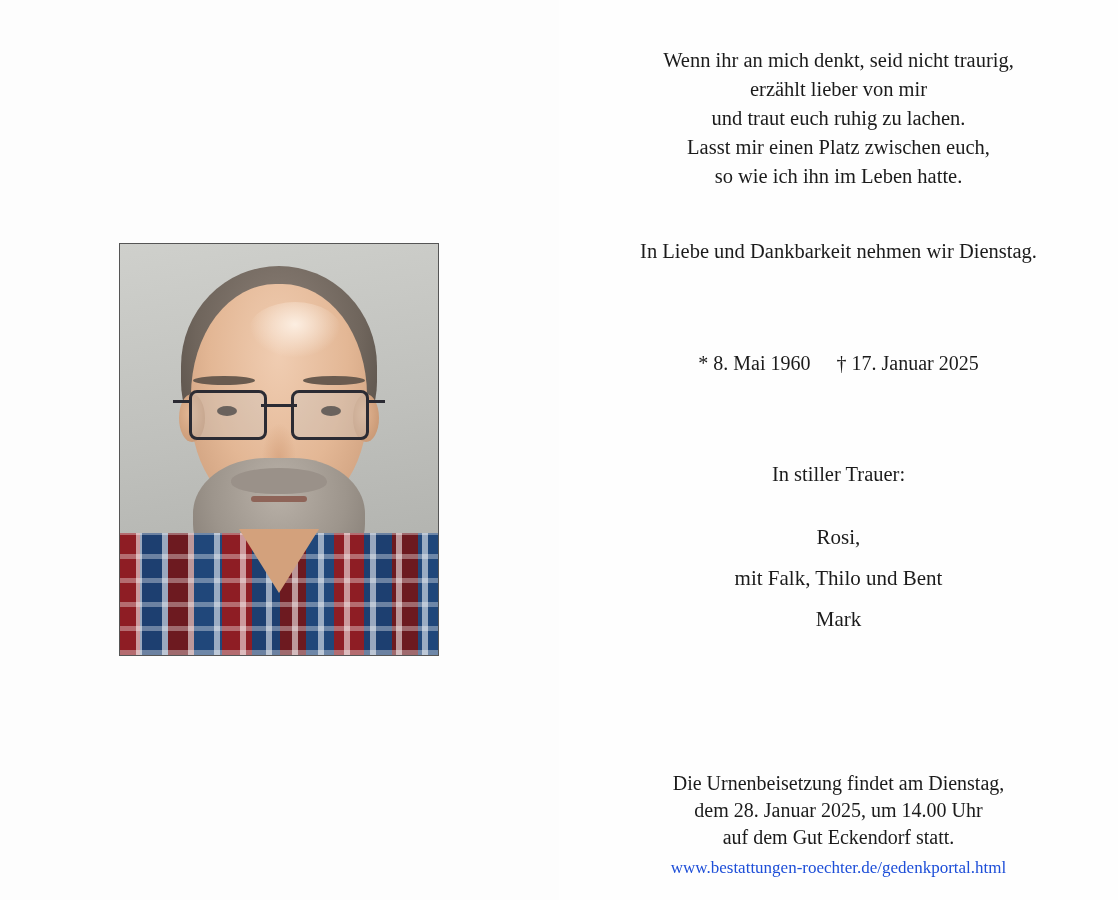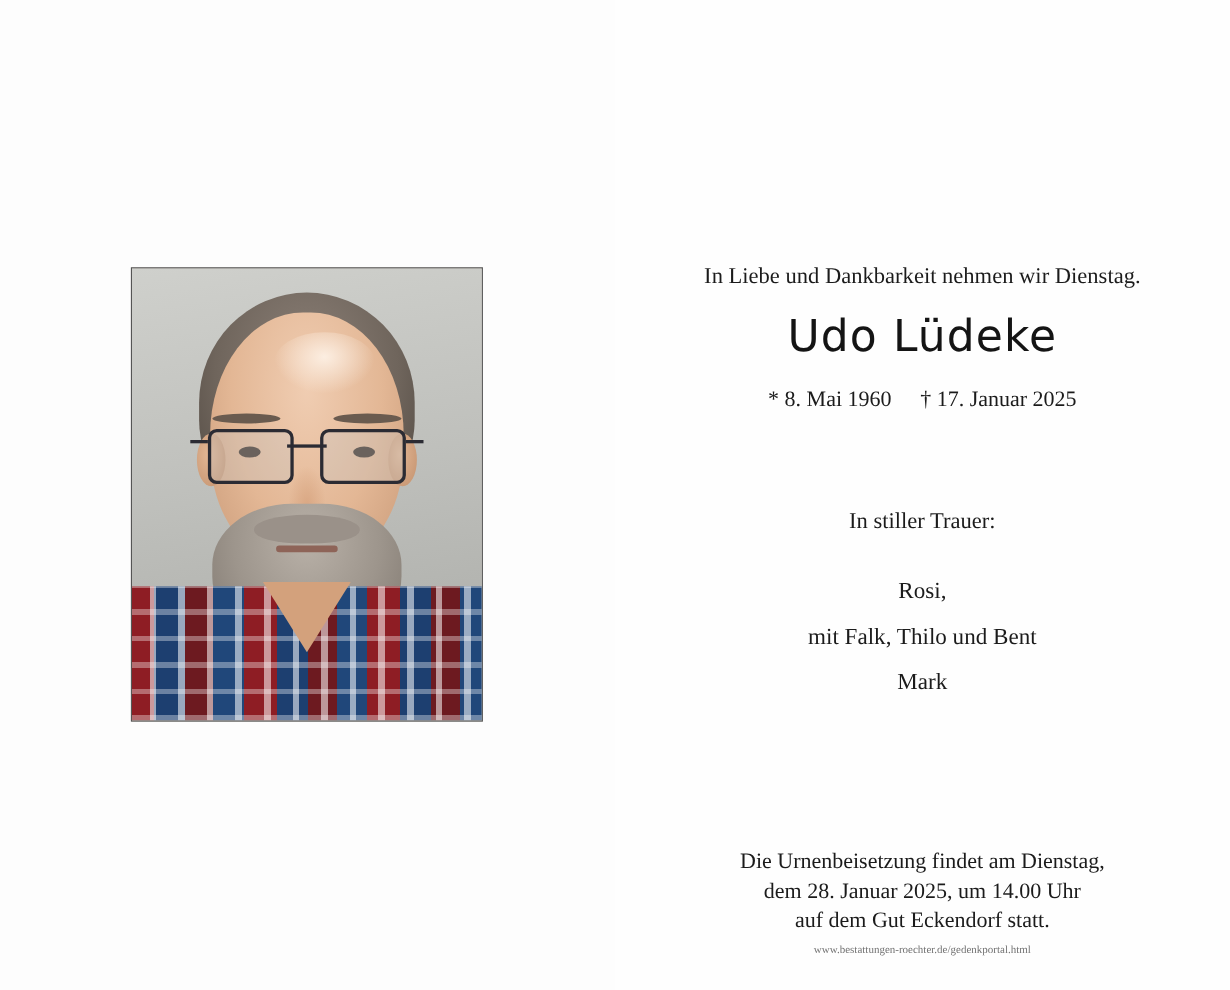--- a/index.html
+++ b/index.html
@@ -281,22 +281,22 @@
     left: 0;
     right: 0;
     font-size: 20px;
     line-height: 27px;
   }
   .url {
     position: absolute;
     top: 858px;
     left: 0;
     right: 0;
-    font-size: 10px;
-    color: #737373;
+    font-size: 17px;
+    color: #1d4ed8;
   }
 </style>
 </head>
 <body>
 
 <div class="card">
 
   <div class="left-page">
     <div class="portrait-frame">
       <div class="portrait">
@@ -322,24 +322,30 @@
         <div class="mouth"></div>
         <div class="neck"></div>
         <div class="shirt"></div>
         <div class="v-neck"></div>
       </div>
     </div>
   </div>
 
   <div class="right-page">
 
+    <div class="poem">
+      <div>Wenn ihr an mich denkt, seid nicht traurig,</div>
+      <div>erzählt lieber von mir</div>
+      <div>und traut euch ruhig zu lachen.</div>
+      <div>Lasst mir einen Platz zwischen euch,</div>
+      <div>so wie ich ihn im Leben hatte.</div>
+    </div>
 
     <div class="abschied">In Liebe und Dankbarkeit nehmen wir Dienstag.</div>
 
-    <div class="name">Udo Lüdeke</div>
 
     <div class="dates">
       <span>* 8. Mai 1960</span>
       <span class="sep"></span>
       <span>† 17. Januar 2025</span>
     </div>
 
     <div class="trauer-label">In stiller Trauer:</div>
 
     <div class="mourners">

